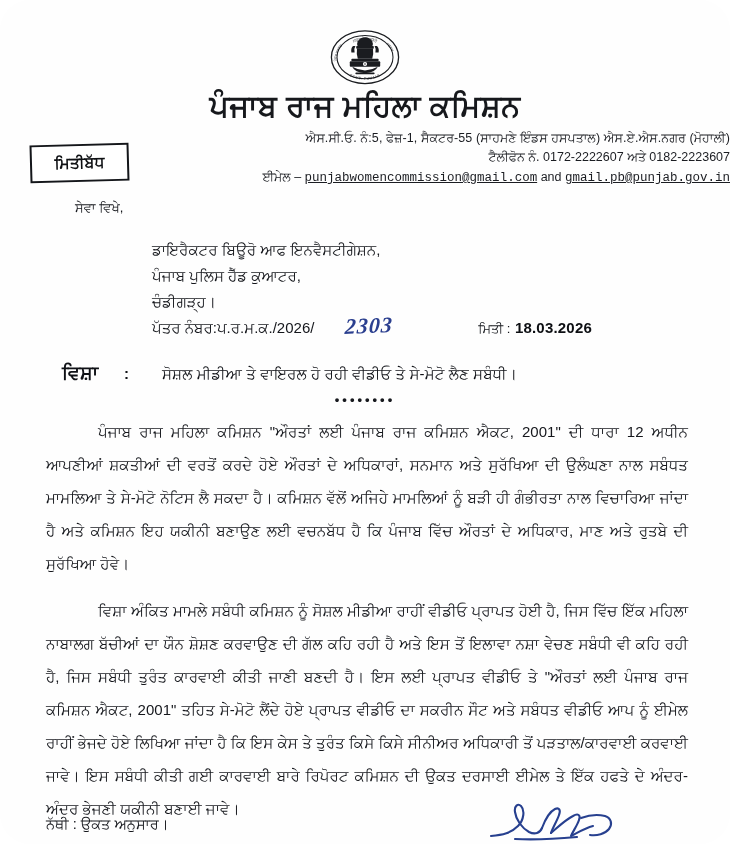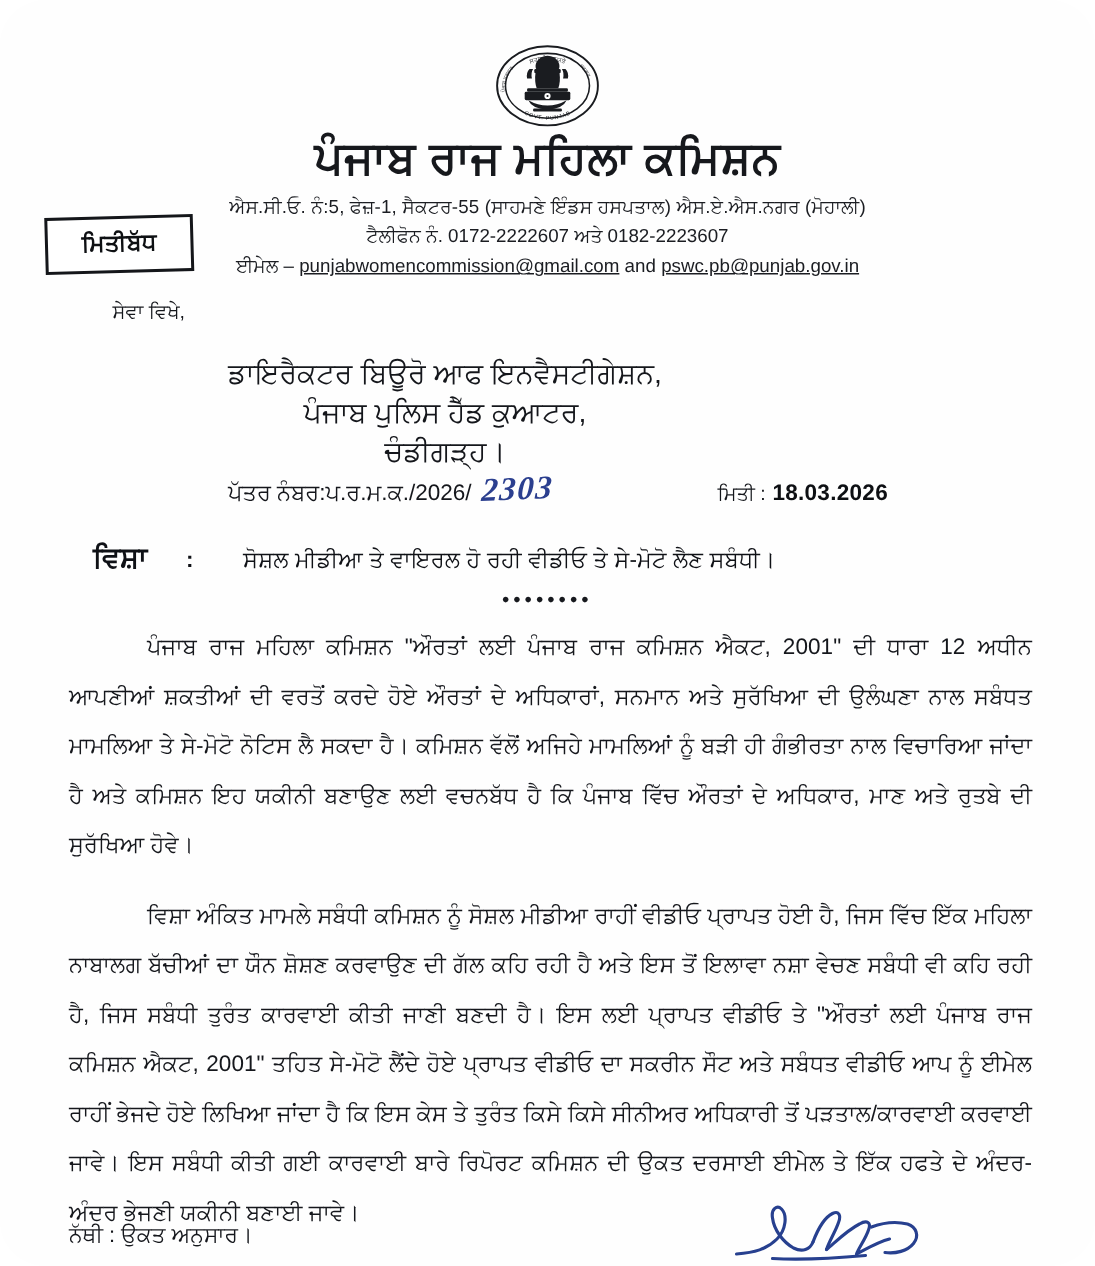--- a/index.html
+++ b/index.html
@@ -48,39 +48,40 @@
     font-weight: 700;
     letter-spacing: 0.5px;
     color: #16181c;
     line-height: 1.1;
   }
 
   .addr-block {
     position: absolute;
     left: 0; right: 0;
     top: 129px;
-    text-align: center;
+    text-align: right;
     color: #1b1d22;
   }
   .addr-line-1 {
     font-size: 12.5px;
     line-height: 1.5;
     letter-spacing: 0.1px;
   }
   .addr-line-2 {
     font-size: 12.5px;
     line-height: 1.55;
   }
   .addr-line-3 {
     font-size: 12.5px;
     line-height: 1.6;
   }
   .mail-link {
     text-decoration: underline;
     color: #1b1d22;
+    font-family: Liberation Mono, monospace;
   }
 
   
   .stamp-box {
     position: absolute;
     left: 30px;
     top: 144px;
     width: 95px;
     height: 34px;
     border: 2.2px solid #14161a;
@@ -104,34 +105,34 @@
     top: 200px;
     font-size: 13px;
     color: #14161b;
   }
 
   
   .addressee {
     position: absolute;
     left: 152px;
     top: 237px;
-    font-size: 19px;
+    font-size: 15px;
     line-height: 26px;
     color: #14161b;
-    text-align: center;
   }
 
   
   .ref-row {
     position: absolute;
     left: 152px;
     top: 313px;
     right: 40px;
     display: flex;
     align-items: baseline;
+    gap: 24px;
   }
   .ref-label {
     font-size: 15px;
     color: #14161b;
     white-space: nowrap;
   }
   .ref-hand {
     font-family: "Liberation Serif", "DejaVu Serif", serif;
     font-size: 22px;
     font-style: italic;
@@ -290,21 +291,21 @@
 
   <div class="org-title">ਪੰਜਾਬ ਰਾਜ ਮਹਿਲਾ ਕਮਿਸ਼ਨ</div>
 
   <div class="addr-block">
     <div class="addr-line-1">ਐਸ.ਸੀ.ਓ. ਨੰ:5, ਫੇਜ਼-1, ਸੈਕਟਰ-55 (ਸਾਹਮਣੇ ਇੰਡਸ ਹਸਪਤਾਲ) ਐਸ.ਏ.ਐਸ.ਨਗਰ (ਮੋਹਾਲੀ)</div>
     <div class="addr-line-2">ਟੈਲੀਫੋਨ ਨੰ. 0172-2222607 ਅਤੇ 0182-2223607</div>
     <div class="addr-line-3">
       <span>ਈਮੇਲ –</span>
       <span class="mail-link">punjabwomencommission@gmail.com</span>
       <span>and</span>
-      <span class="mail-link">pswc.pb@punjab.gov.in</span>
+      <span class="mail-link">gmail.pb@punjab.gov.in</span>
     </div>
   </div>
 
   <div class="stamp-box">
     <span>ਮਿਤੀਬੱਧ</span>
   </div>
 
   <div class="salutation">ਸੇਵਾ ਵਿਖੇ,</div>
 
   <div class="addressee">

